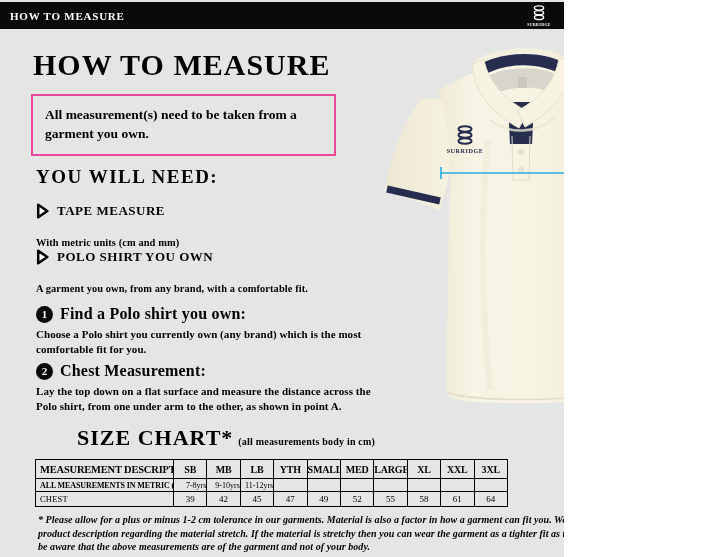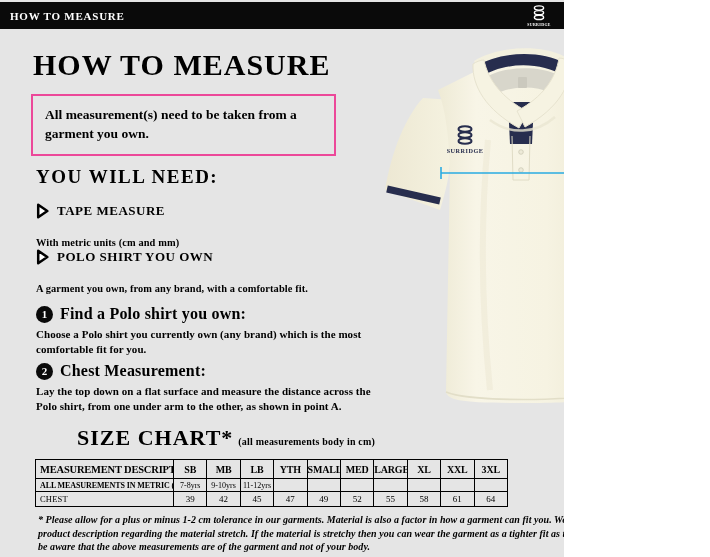--- a/index.html
+++ b/index.html
@@ -38,21 +38,21 @@
   .sizechart-sub { font-size:10px; font-weight:bold; margin-left:5px; display:inline; letter-spacing:.2px; }
   
   table.sizes {
     position:absolute; left:35px; top:459px; width:473px; border-collapse:collapse;
     table-layout:fixed; border:1.5px solid #000;
   }
   table.sizes th, table.sizes td { border:1px solid #000; overflow:hidden; white-space:nowrap; }
   table.sizes col.first { width:138px; }
   tr.hdr th { font-size:10px; font-weight:bold; height:19px; text-align:center; letter-spacing:-.2px; }
   tr.hdr th.first { text-align:left; padding-left:4px; font-size:10.5px; }
-  tr.metric td { font-size:8px; height:13px; text-align:center; }
+  tr.metric td { font-size:8px; height:13px; text-align:right; }
   tr.metric td.first { font-weight:bold; text-align:left; padding-left:4px; letter-spacing:-.1px; }
   tr.vals td { font-size:9px; height:15px; text-align:center;margin-left:11px; }
   tr.vals td.first { text-align:left; padding-left:4px; font-size:8.5px; letter-spacing:.2px; }
   .disclaimer {
     position:absolute; left:38px; top:513px; width:657px;
     font-size:10px; font-weight:bold; font-style:italic; line-height:1.36; letter-spacing:.05px;
   }
   .shirt-wrap { position:absolute; left:360px; top:40px; width:350px; height:370px; }
 </style>
 </head>

